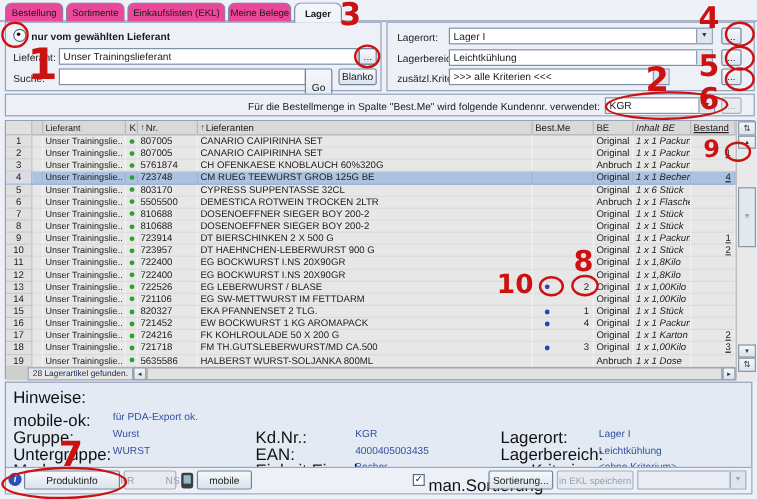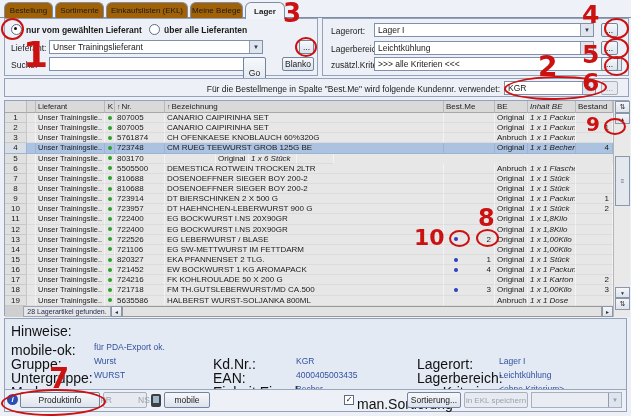--- a/index.html
+++ b/index.html
@@ -1,20 +1,20 @@
 <!DOCTYPE html>
 <html><head>
 <meta charset="utf-8">
 <style>
   html,body{margin:0;padding:0;width:631px;height:416px;overflow:hidden;
     font-family:"Liberation Sans","DejaVu Sans",sans-serif;background:#eef1f7;color:#1a1a1a;}
   .app{position:absolute;inset:0;}
   
   .tabbar{position:absolute;left:4px;top:2px;height:16px;display:flex;gap:2px;z-index:2;}
-  .tab{box-sizing:border-box;height:16px;background:#a16207;border:1px solid #7e8da3;border-bottom:none;
+  .tab{box-sizing:border-box;height:16px;background:#ec4899;border:1px solid #7e8da3;border-bottom:none;
     border-radius:6px 6px 0 0;font-size:8px;display:flex;align-items:center;justify-content:center;cursor:default;}
   .tab.active{background:#f1f4f9;font-weight:bold;height:17px;}
   .mainbg{position:absolute;left:0;top:17px;right:0;bottom:0;border-top:1px solid #7e8da3;background:#edf1f7;}
   
   .panel{position:absolute;box-sizing:border-box;border:1px solid #93a2b8;background:#edf1f7;}
   .lbl{position:absolute;font-size:8.5px;white-space:nowrap;}
   .field{position:absolute;box-sizing:border-box;height:14px;background:#fff;border:1px solid #7f90a8;
     display:flex;align-items:center;font-size:8.5px;padding-left:3px;white-space:nowrap;overflow:hidden;}
   .field .fval{flex:1;overflow:hidden;white-space:nowrap;}
   .carrow{width:12px;align-self:stretch;background:#dfe4ed;border-left:1px solid #8f9db2;
@@ -43,21 +43,21 @@
   .cnum{width:22px;background:#e0e0e0;border-right:1px solid #c6c6c6;border-bottom:1px solid #c9c9c9;text-align:center;padding-left:0;}
   .csel{width:9px;}
   .clief{width:69px;font-size:7.5px;}
   .ck{width:10px;display:flex;align-items:center;justify-content:center;padding-left:0;}
   .cnr{width:50px;}
   .cbez{width:279px;}
   .cbm{width:51px;display:flex;align-items:center;padding-left:10px;position:relative;}
   .cbm .bmval{position:absolute;right:3px;}
   .cbe{width:33px;}
   .cin{width:48px;font-style:italic;}
-  .cbs{width:37px;text-align:right;padding-right:3px;}
+  .cbs{width:37px;text-align:right;padding-right:3px;text-decoration:underline;}
   .gdot{width:4px;height:4px;border-radius:50%;background:#2ca12c;}
   .bdot{width:4px;height:4px;border-radius:50%;background:#2b3fbf;display:inline-block;}
   .trow.sel{box-shadow:inset 0 0 0 1px #41506b;}
   .trow.sel .c{background:#abc3e1;border-right-color:#9cb4d4;border-bottom-color:#9cb4d4;}
   .trow.sel .cnum{background:#d9dee6;}
   
   .vscroll{position:absolute;left:608px;top:0;width:17px;height:216px;background:#e9e9e9;box-sizing:border-box;border-left:1px solid #b5b5b5;}
   .sbtn{position:absolute;left:1px;width:15px;box-sizing:border-box;background:linear-gradient(#f4f6f9,#dde3ec);
     border:1px solid #8a97a8;display:flex;align-items:center;justify-content:center;color:#333;}
   .vthumb{position:absolute;left:1px;top:55px;width:15px;height:50px;background:#e3e7ee;border:1px solid #8a97a8;
@@ -97,51 +97,47 @@
     <div class="tab" style="width:82px">Einkaufslisten (EKL)</div>
     <div class="tab" style="width:53px">Meine Belege</div>
     <div class="tab active" style="width:40px">Lager</div>
   </div>
 
   <div class="panel" style="left:4px;top:18px;width:314px;height:58px">
     <label class="radiorow" style="left:6px;top:5px">
       <span class="radio checked"></span>
       <span>nur vom gewählten Lieferant</span>
     </label>
-    <label class="radiorow" style="left:144px;top:5px">
-      <span class="radio"></span>
-      <span>über alle Lieferanten</span>
-    </label>
     <span class="lbl" style="left:6px;top:24px">Lieferant:</span>
-    <div class="field" style="left:44px;top:21px;width:214px">
+    <div class="field" style="left:44px;top:21px;width:263px">
       <span class="fval">Unser Trainingslieferant</span>
       <span class="carrow">▼</span>
     </div>
     <div class="btn" style="left:294px;top:21px;width:15px;height:14px">...</div>
     <span class="lbl" style="left:6px;top:41px">Suche:</span>
     <input class="fieldinput" style="left: 44px; top: 38px; width: 206px;" value="">
-    <div class="btn" style="left:238px;top:38px;width:23px;height:32px">Go</div>
+    <div class="btn" style="left:249px;top:38px;width:23px;height:32px">Go</div>
     <div class="btn" style="left:277px;top:38px;width:32px;height:14px">Blanko</div>
   </div>
 
   <div class="panel" style="left:322px;top:18px;width:307px;height:58px">
     <span class="lbl" style="left:8px;top:7px">Lagerort:</span>
     <div class="field" style="left:51px;top:4px;width:220px">
       <span class="fval">Lager I</span>
       <span class="carrow">▼</span>
     </div>
     <div class="btn" style="left:278px;top:4px;width:17px;height:14px">...</div>
     <span class="lbl" style="left:8px;top:25px">Lagerbereich:</span>
     <div class="field" style="left:51px;top:22px;width:220px">
       <span class="fval">Leichtkühlung</span>
       <span class="carrow">▼</span>
     </div>
     <div class="btn" style="left:278px;top:22px;width:17px;height:14px">...</div>
     <span class="lbl" style="left:8px;top:41px">zusätzl.Kriter:</span>
-    <div class="field" style="left:51px;top:38px;width:248px">
+    <div class="field" style="left:51px;top:38px;width:184px">
       <span class="fval">&gt;&gt;&gt; alle Kriterien &lt;&lt;&lt;</span>
       <span class="carrow">▼</span>
     </div>
     <div class="btn" style="left:278px;top:38px;width:17px;height:14px">...</div>
   </div>
 
   <div class="panel" style="left:4px;top:78px;width:625px;height:19px">
     <span class="lbl" style="right:128px;top:5px;left:auto;font-size:8.5px">Für die Bestellmenge in Spalte "Best.Me" wird folgende Kundennr. verwendet:</span>
     <div class="field" style="left:499px;top:2px;width:92px">
       <span class="fval">KGR</span>
@@ -155,21 +151,21 @@
       <div class="h cnum"></div>
       <div class="h csel"></div>
       <div class="h clief">Lieferant</div>
       <div class="h ck">K</div>
       <div class="h cnr">
           <span class="sorticon">↑</span>
           <span>Nr.</span>
         </div>
       <div class="h cbez">
           <span class="sorticon">↑</span>
-          <span>Bezeichnung</span>
+          <span>Lieferanten</span>
         </div>
       <div class="h cbm" style="padding-left:2px">Best.Me</div>
       <div class="h cbe">BE</div>
       <div class="h cin">Inhalt BE</div>
       <div class="h cbs" style="text-align:left;padding-right:0">Bestand</div>
     </div>
     <div class="tbody">
         <div class="trow">
           <div class="c cnum">1</div>
           <div class="c csel"></div>
@@ -235,20 +231,21 @@
           <div class="c cbs">4</div>
         </div>
         <div class="trow">
           <div class="c cnum">5</div>
           <div class="c csel"></div>
           <div class="c clief">Unser Trainingslie..</div>
           <div class="c ck">
             <span class="gdot"></span>
           </div>
           <div class="c cnr">803170</div>
+          <div class="c cbez">CYPRESS SUPPENTASSE 32CL</div>
           <div class="c cbm">
             <span class="bmval"></span>
           </div>
           <div class="c cbe">Original</div>
           <div class="c cin">1 x 6 Stück</div>
           <div class="c cbs"></div>
         </div>
         <div class="trow">
           <div class="c cnum">6</div>
           <div class="c csel"></div>

